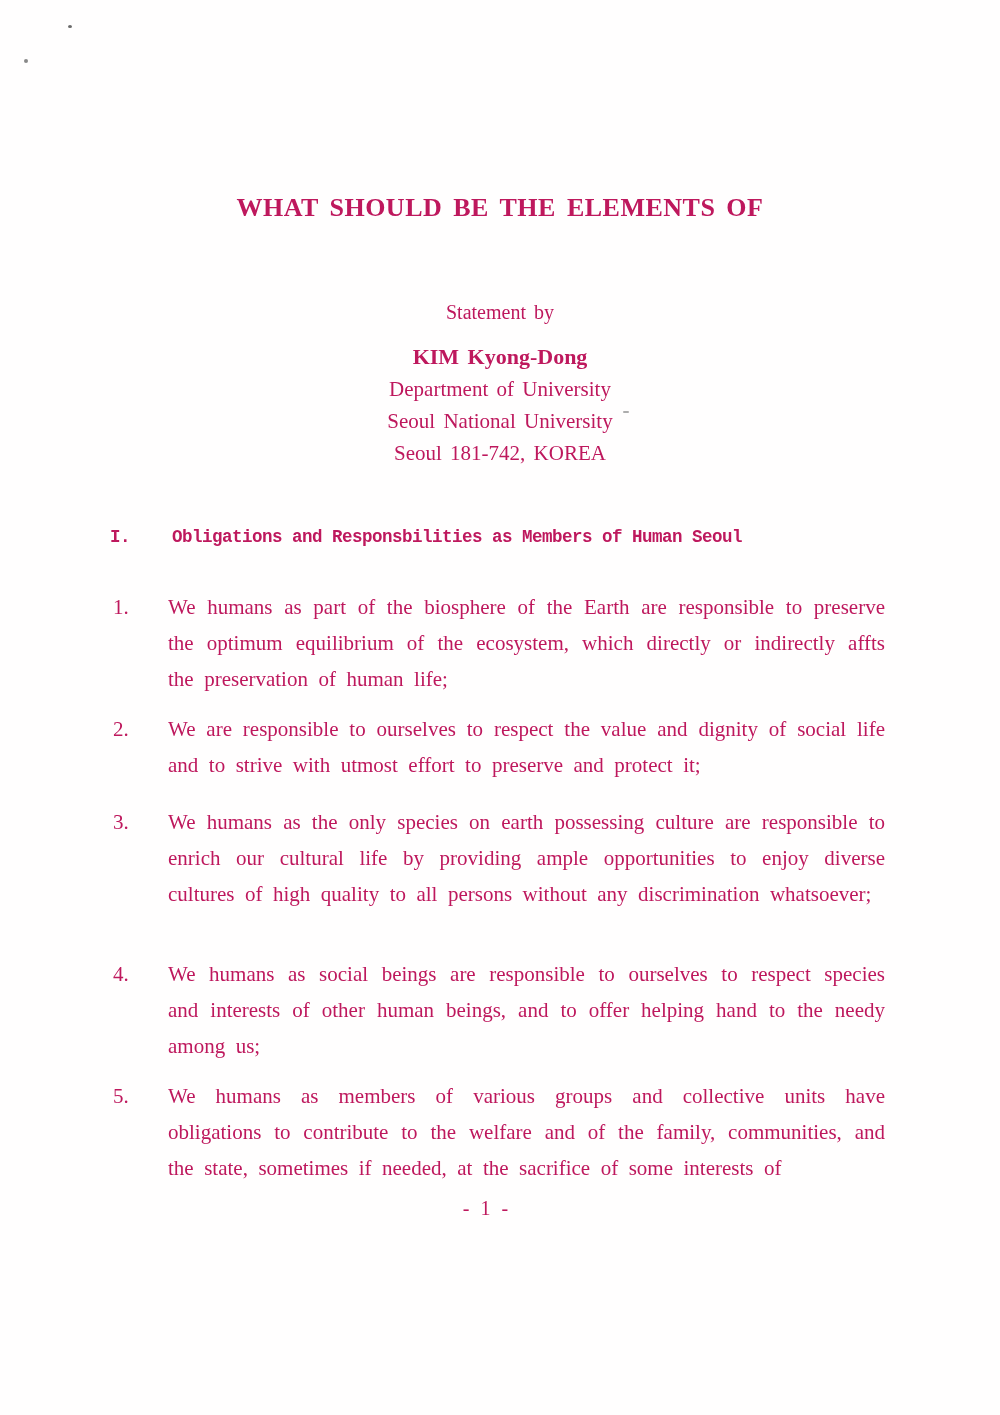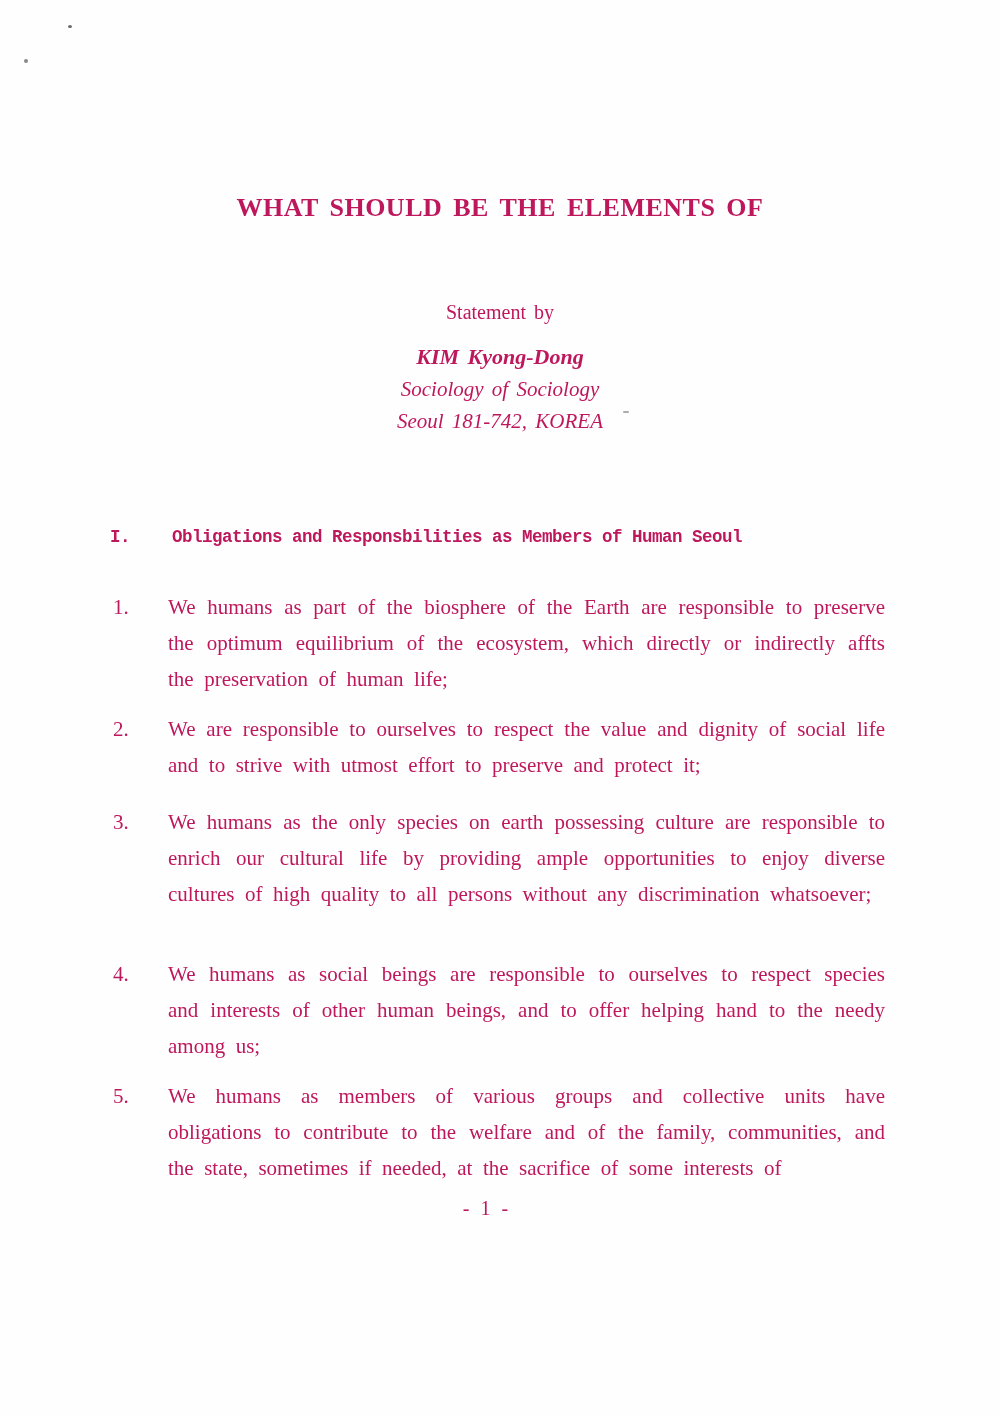--- a/index.html
+++ b/index.html
@@ -46,21 +46,20 @@
   
   .author-block {
     position: absolute;
     top: 341px;
     left: 0;
     width: 1000px;
     text-align: center;
     font-size: 21px;
     line-height: 32px;
     word-spacing: 3px;
-    font-style: italic;
   }
   .author-name {
     font-weight: bold;
     font-size: 22px;
   }
 
   
   .section-heading {
     position: absolute;
     top: 527px;
@@ -133,21 +132,22 @@
   <div class="speck speck-3"></div>
 
   <div class="title-block">
     <div>WHAT SHOULD BE THE ELEMENTS OF</div>
   </div>
 
   <div class="statement">Statement by</div>
 
   <div class="author-block">
     <div class="author-name">KIM Kyong-Dong</div>
-    <div>Sociology of Sociology</div>
+    <div>Department of University</div>
+    <div>Seoul National University</div>
     <div>Seoul 181-742, KOREA</div>
   </div>
 
   <div class="section-heading">
     <span class="section-numeral">I.</span>
     <span>Obligations and Responsbilities as Members of Human Seoul</span>
   </div>
 
   <div class="item item-1">
     <span class="item-number">1.</span>

